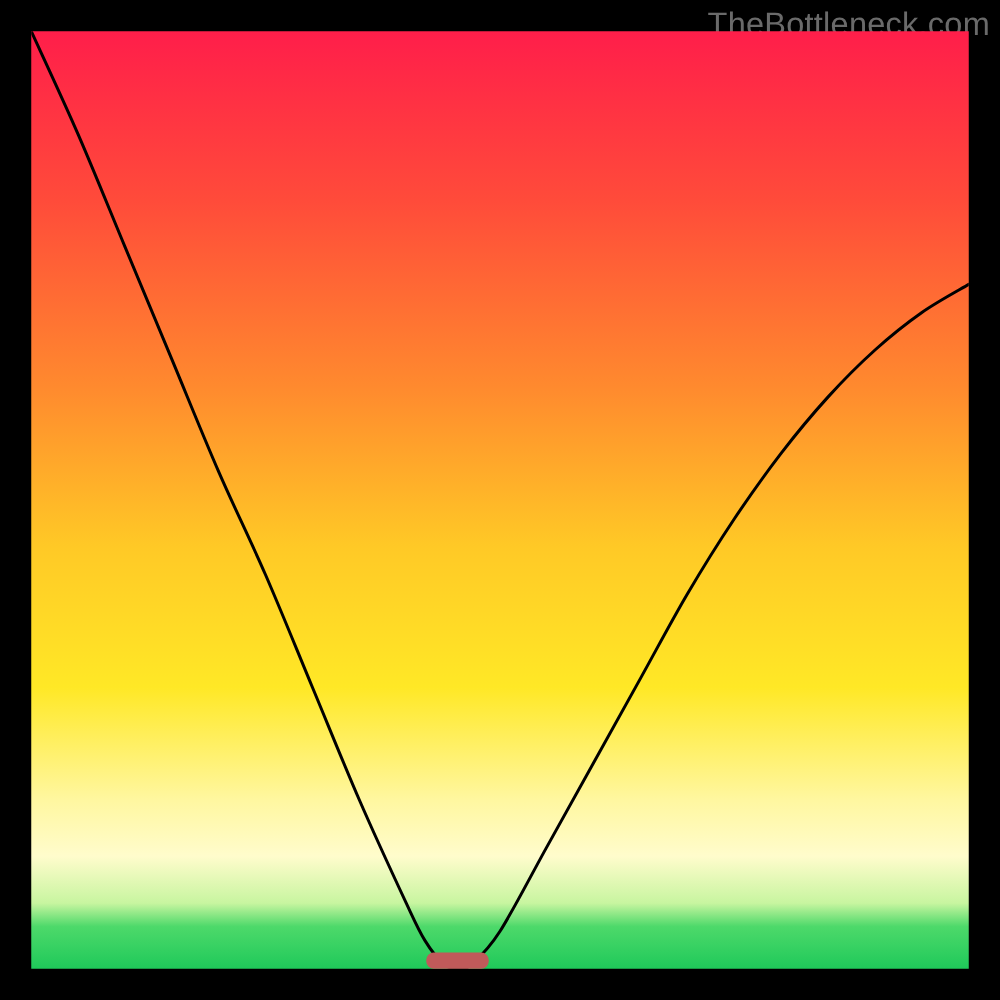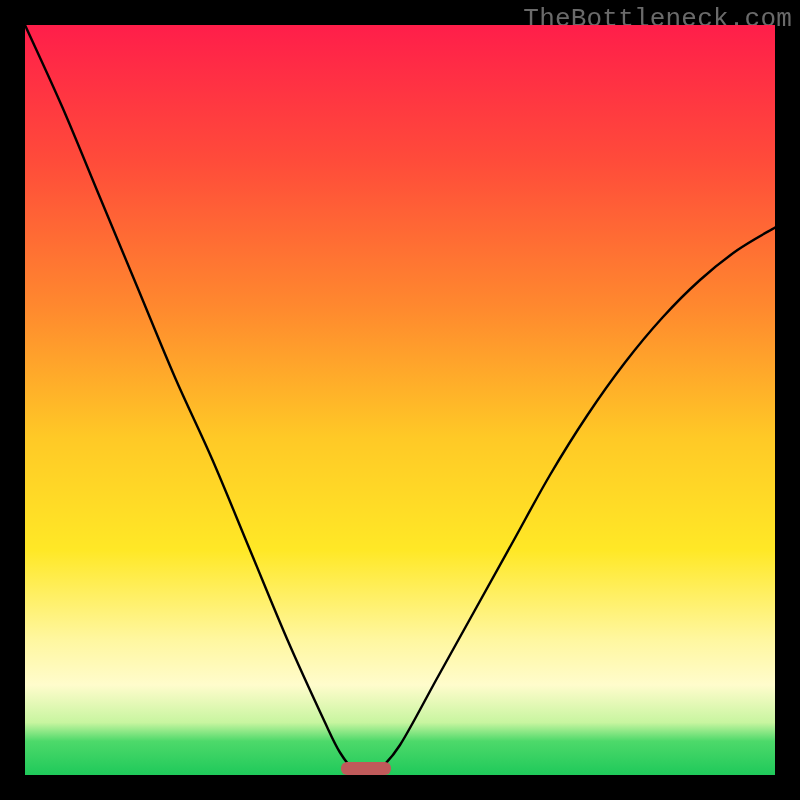--- a/index.html
+++ b/index.html
@@ -8,21 +8,20 @@
     width: 800px;
     height: 800px;
     overflow: hidden;
     font-family: Arial, sans-serif;
   }
   .chart-container {
     position: relative;
     width: 800px;
     height: 800px;
     background: #000;
-    font-family: Liberation Mono, monospace;
   }
   .plot-area {
     position: absolute;
     left: 25px;
     top: 25px;
     width: 750px;
     height: 750px;
     background: linear-gradient(to bottom,
       #ff1e4a 0%,
       #ff4b3a 18%,

